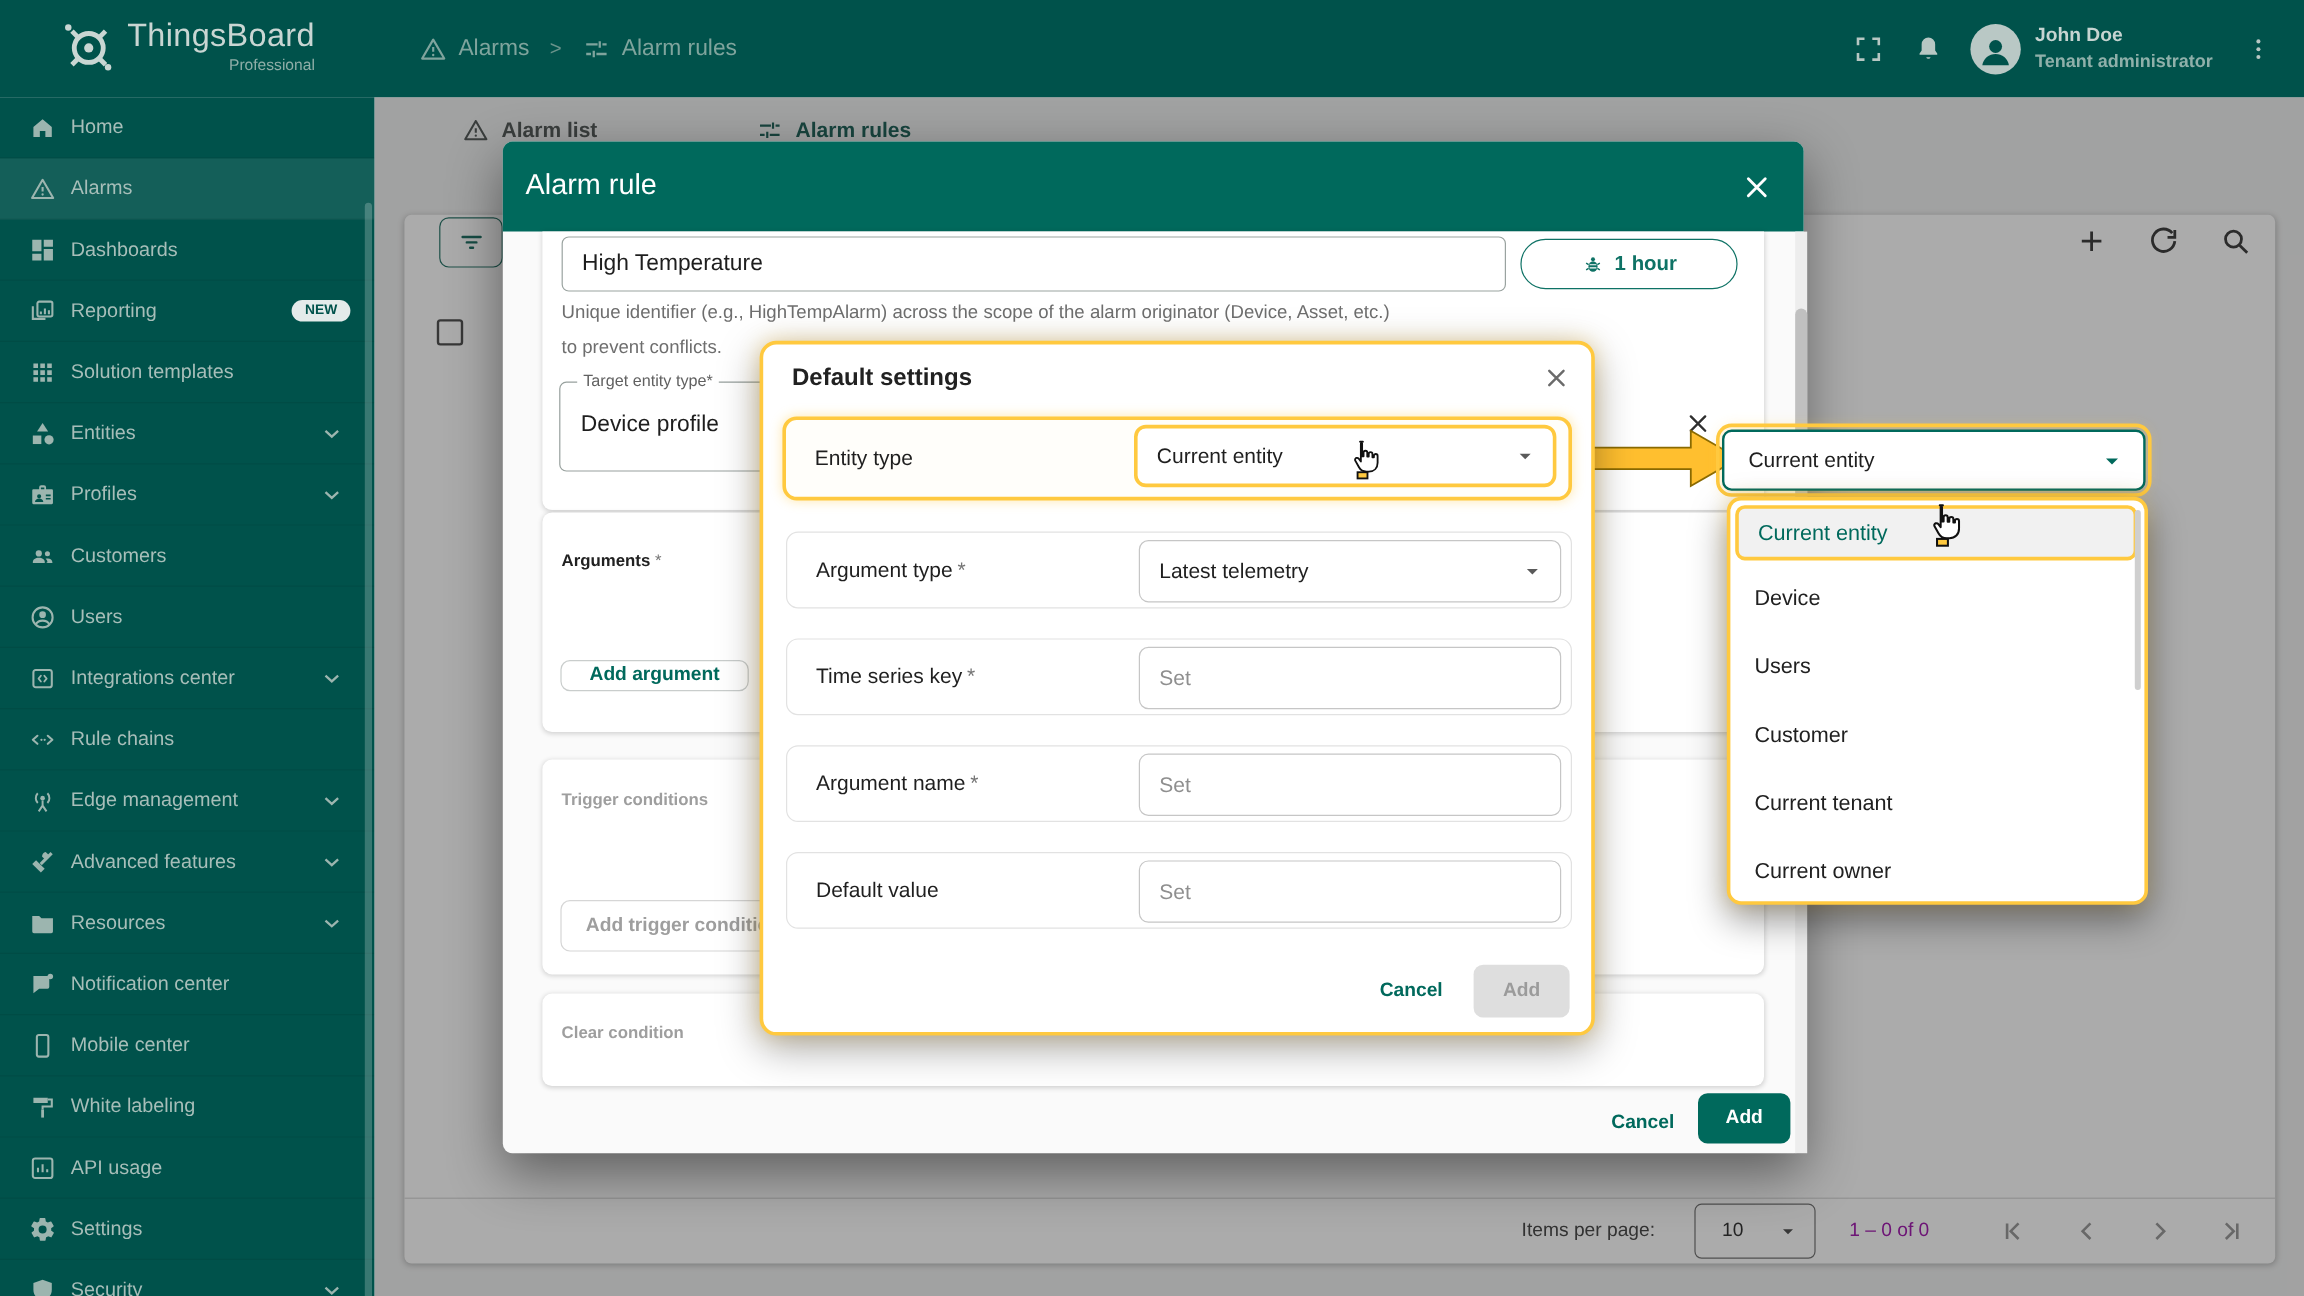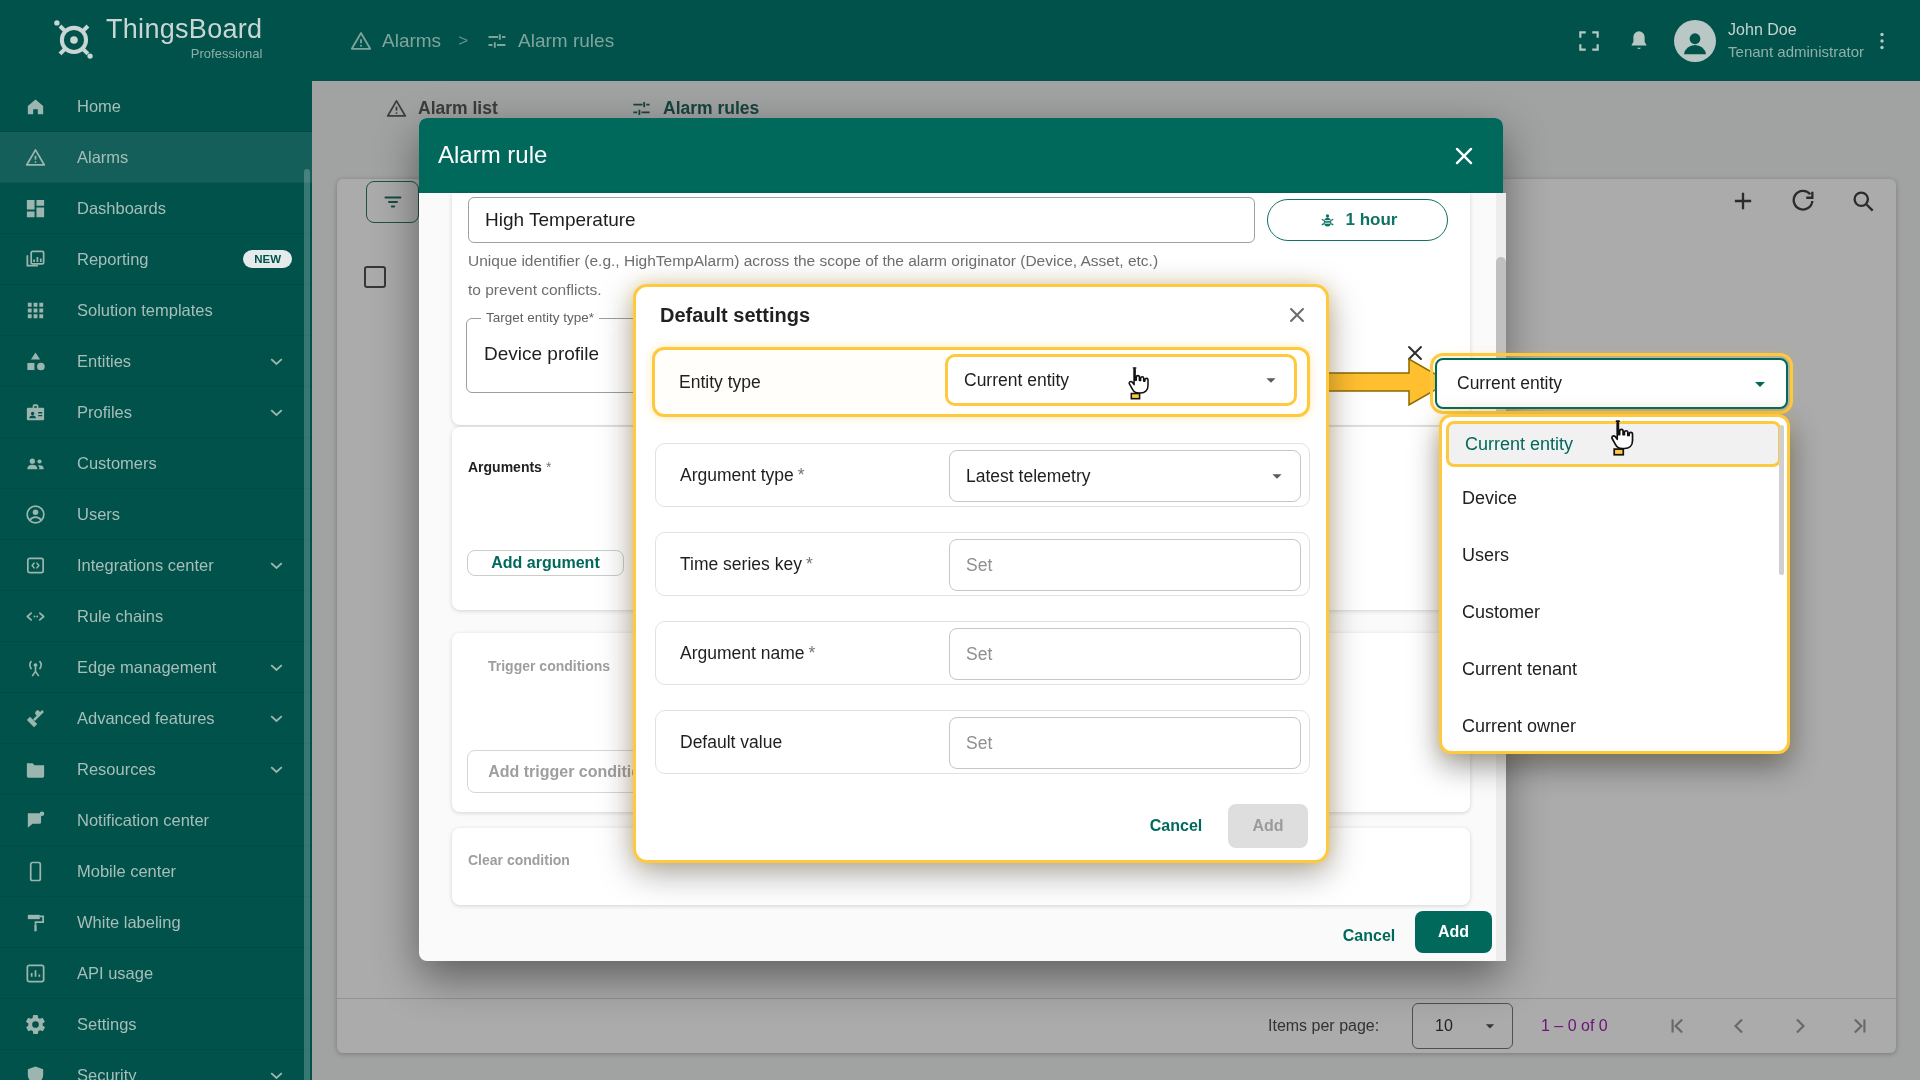--- a/index.html
+++ b/index.html
@@ -15,27 +15,27 @@
   .logo-title { font-size:27px; font-weight:500; letter-spacing:.3px; color:#C9D6D3; display:block; }
   .logo-sub { display:block; text-align:right; font-size:13px; color:#8FAEA8; margin-top:1px; }
   .breadcrumb { position:absolute; left:349px; top:0; height:81px; display:flex; align-items:center; gap:10px; color:#7FA49D; font-size:19px; font-weight:500; }
   .breadcrumb .icon { color:#7FA49D; }
   .bc-item { display:flex; align-items:center; gap:9px; }
   .bc-sep { color:#6A938B; font-size:17px; margin:0 7px; }
   .header-right { position:absolute; right:26px; top:0; height:81px; display:flex; align-items:center; }
   .hbtn { color:#B7C7C3; width:26px; height:26px; }
   .avatar { width:42px; height:42px; border-radius:50%; background:#B9C8C5; color:#00524B; display:flex; align-items:center; justify-content:center; overflow:hidden; }
   .avatar .icon { width:34px; height:34px; margin-top:4px; }
-  .user-text { margin-left:12px; margin-right:6px; line-height:1.45; }
+  .user-text { margin-left:12px; margin-right:26px; line-height:1.45;font-weight:bold; }
   .user-name { font-size:16px; color:#C6D4D1; }
   .user-role { font-size:15px; color:#8FB0AA; }
 
   
   .sidebar { position:absolute; left:0; top:81px; width:312px; bottom:0; background:#00524B; z-index:45; overflow:hidden; }
-  .side-item { display:flex; align-items:center; height:51px; padding:0 16px 0 24px; gap:22px; color:#A7BEB9; font-size:16.5px; font-weight:500; border-bottom:1px solid rgba(0,0,0,.07); }
+  .side-item { display:flex; align-items:center; height:51px; padding:0 16px 0 24px; gap:4px; color:#A7BEB9; font-size:16.5px; font-weight:500; border-bottom:1px solid rgba(0,0,0,.07); }
   .side-item .icon { width:23px; height:23px; color:#9CB5AF; margin-right:8px; }
   .side-item.active { background:rgba(255,255,255,.08); }
   .side-spacer { margin-left:auto; }
   .side-badge { background:#E4EBEA; color:#00524B; font-size:11.5px; font-weight:700; padding:3px 11px; border-radius:12px; margin-right:4px; }
   .side-chevron { width:20px; height:20px; color:#9CB5AF; }
   .side-scrollbar { position:absolute; right:2px; top:88px; width:6px; height:947px; background:rgba(255,255,255,.22); border-radius:3px; }
 
   
   .content { position:absolute; left:312px; top:81px; right:0; bottom:0; background:#F0F1F1; }
   .backdrop { position:absolute; inset:0; background:rgba(10,10,10,.34); z-index:40; }
@@ -72,21 +72,21 @@
   .chip { position:absolute; left:848px; top:81px; width:181px; height:42px; border:1.5px solid #0E7265; border-radius:21px; color:#0E7265; display:flex; align-items:center; justify-content:center; gap:9px; font-size:17px; font-weight:600; background:#fff; }
   .chip .icon { width:19px; height:19px; }
   .hint { position:absolute; left:49px; font-size:15.5px; color:#6E6E6E; }
   .hint-1 { top:134px; } .hint-2 { top:163px; }
   .fieldset { position:absolute; left:47px; top:200px; width:420px; height:75px; border:1px solid #97A09D; border-radius:6px; }
   .fieldset-label { position:absolute; left:14px; top:-9px; background:#fff; padding:0 5px; font-size:13.5px; color:#616161; }
   .fieldset-value { position:absolute; left:17px; top:24px; font-size:19px; color:#1E1E1E; }
   .sec-heading { position:absolute; left:49px; font-size:14px; font-weight:700; color:#212121; }
   .sec-heading .star { color:#757575; font-weight:400; margin-left:4px; }
   .sec-heading.disabled { color:#9E9E9E; }
-  .heading-args { top:341px; } .heading-trigger { top:540px; color:#9E9E9E;margin-left:20px; } .heading-clear { top:734px; color:#9E9E9E; }
+  .heading-args { top:341px; } .heading-trigger { top:540px; color:#9E9E9E; } .heading-clear { top:734px; color:#9E9E9E; }
   .outline-btn { position:absolute; background:#fff; border:1px solid #C9CDCC; border-radius:8px; font-size:16px; font-weight:700; color:#00695C; font-family:inherit; display:flex; align-items:center; justify-content:center; white-space:nowrap; overflow:hidden; }
   .btn-add-argument { left:48px; top:432px; width:157px; height:26px; }
   .btn-add-trigger { left:48px; top:632px; width:205px; height:43px; border-color:#D6D6D6; color:#9E9E9E; }
   .remove-x { position:absolute; left:985px; top:224px; width:22px; height:22px; color:#2F2F2F; }
   .dlg-scroll-track { position:absolute; left:1077px; top:75px; width:10px; height:768px; background:#EDEDED; }
   .dlg-scroll-thumb { position:absolute; left:1077px; top:139px; width:10px; height:380px; background:#C0C0C0; border-radius:5px; }
   .text-btn { position:absolute; font-size:16px; font-weight:700; color:#00695C; text-align:center; background:none; border:none; font-family:inherit; }
   .dlg-cancel { left:905px; top:800px; width:90px; height:36px; line-height:36px; }
   .dlg-add { position:absolute; left:996px; top:793px; width:77px; height:42px; background:#00695C; color:#fff; border:none; border-radius:8px; font-size:16px; font-weight:700; font-family:inherit; }
 

